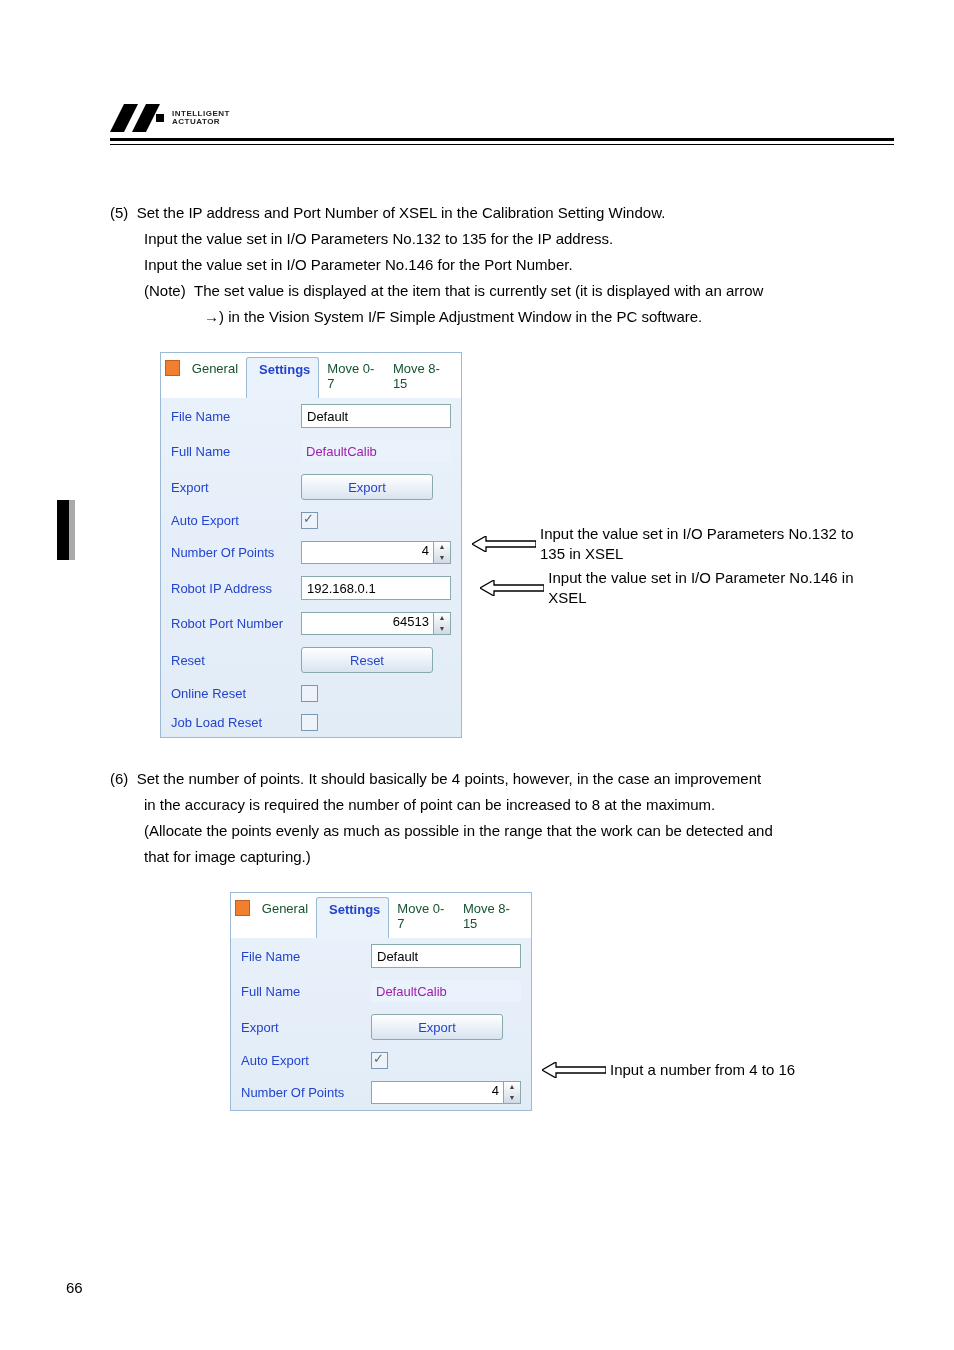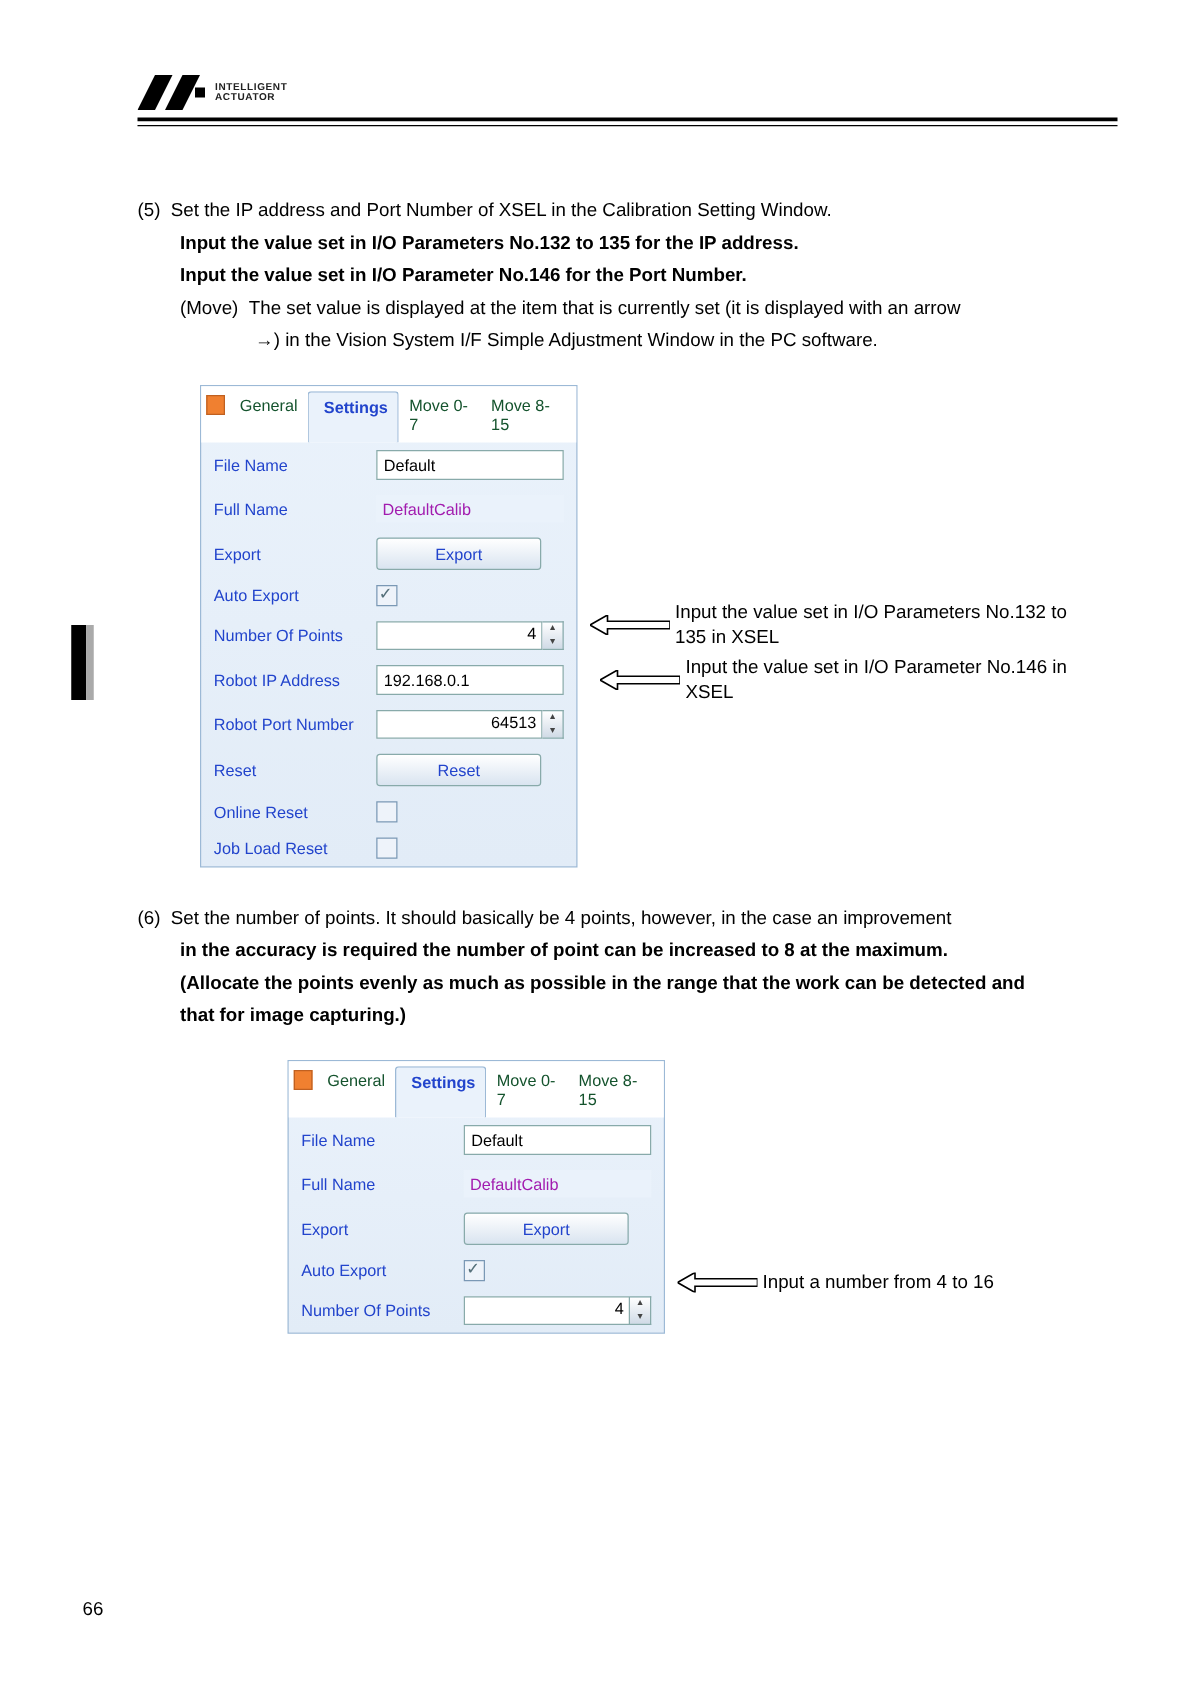--- a/index.html
+++ b/index.html
@@ -1,27 +1,27 @@
 <!DOCTYPE html>
 <html><head>
 <meta charset="utf-8">
 <style>
   html,body{margin:0;padding:0;background:#fff;}
   body{width:954px;height:1350px;position:relative;font-family:Arial,Helvetica,sans-serif;color:#000;}
-  .page{padding:60px 60px 0 110px;}
+  .page{padding:60px 60px 0 110px;margin-top:44px;}
   .logo-row{display:flex;align-items:center;margin-bottom:6px;}
   .logo-svg{width:56px;height:28px;}
   .logo-txt{font-size:8px;font-weight:bold;letter-spacing:0.5px;color:#222;margin-left:6px;line-height:8px;}
   .hr-thick{border:none;border-top:3px solid #000;margin:0;}
   .hr-thin{border:none;border-top:1px solid #000;margin:3px 0 0 0;}
   .side-tab{position:absolute;left:57px;top:500px;width:12px;height:60px;background:#000;}
   .side-tab::before{content:"";position:absolute;left:12px;top:0;width:6px;height:60px;background:#aaa;}
   .body-text{font-size:15px;line-height:26px;margin-top:55px;}
   .indent1{padding-left:34px;text-indent:-34px;}
-  .indent2{padding-left:34px;font-weight:bold;}
+  .indent2{padding-left:34px;}
   .note{padding-left:94px;text-indent:-60px;}
   .noteline{padding-left:94px;}
 
   
   .figure{margin:22px 0 0 50px;display:flex;align-items:flex-start;}
   .panel{width:300px;background:linear-gradient(#eaf2fb,#e2ecf7);border:1px solid #9cb9d6;
          font-size:13px;}
   .panel.short{height:auto;}
   .tabs{display:flex;gap:0;background:#fff;padding:4px 4px 0 4px;}
   .tab-icon{width:14px;height:14px;background:#f08030;border:1px solid #c06020;margin:3px 4px 0 0;}
@@ -69,21 +69,21 @@
   <hr class="hr-thick">
   <hr class="hr-thin">
 
   <div class="body-text">
     <div class="indent1">
       <span>(5)</span>&nbsp;&nbsp;<span>Set the IP address and Port Number of XSEL in the Calibration Setting Window.</span>
     </div>
     <div class="indent2">Input the value set in I/O Parameters No.132 to 135 for the IP address.</div>
     <div class="indent2">Input the value set in I/O Parameter No.146 for the Port Number.</div>
     <div class="note">
-      <span>(Move)</span>&nbsp;&nbsp;<span>The set value is displayed at the item that is currently set (it is displayed with an arrow</span>
+      <span>(Note)</span>&nbsp;&nbsp;<span>The set value is displayed at the item that is currently set (it is displayed with an arrow</span>
     </div>
     <div class="noteline">→) in the Vision System I/F Simple Adjustment Window in the PC software.</div>
   </div>
 
   <div class="figure">
     <div class="panel">
       <div class="tabs">
         <span class="tab-icon"></span>
         <span class="tab">General</span>
         <span class="tab active">Settings</span>

